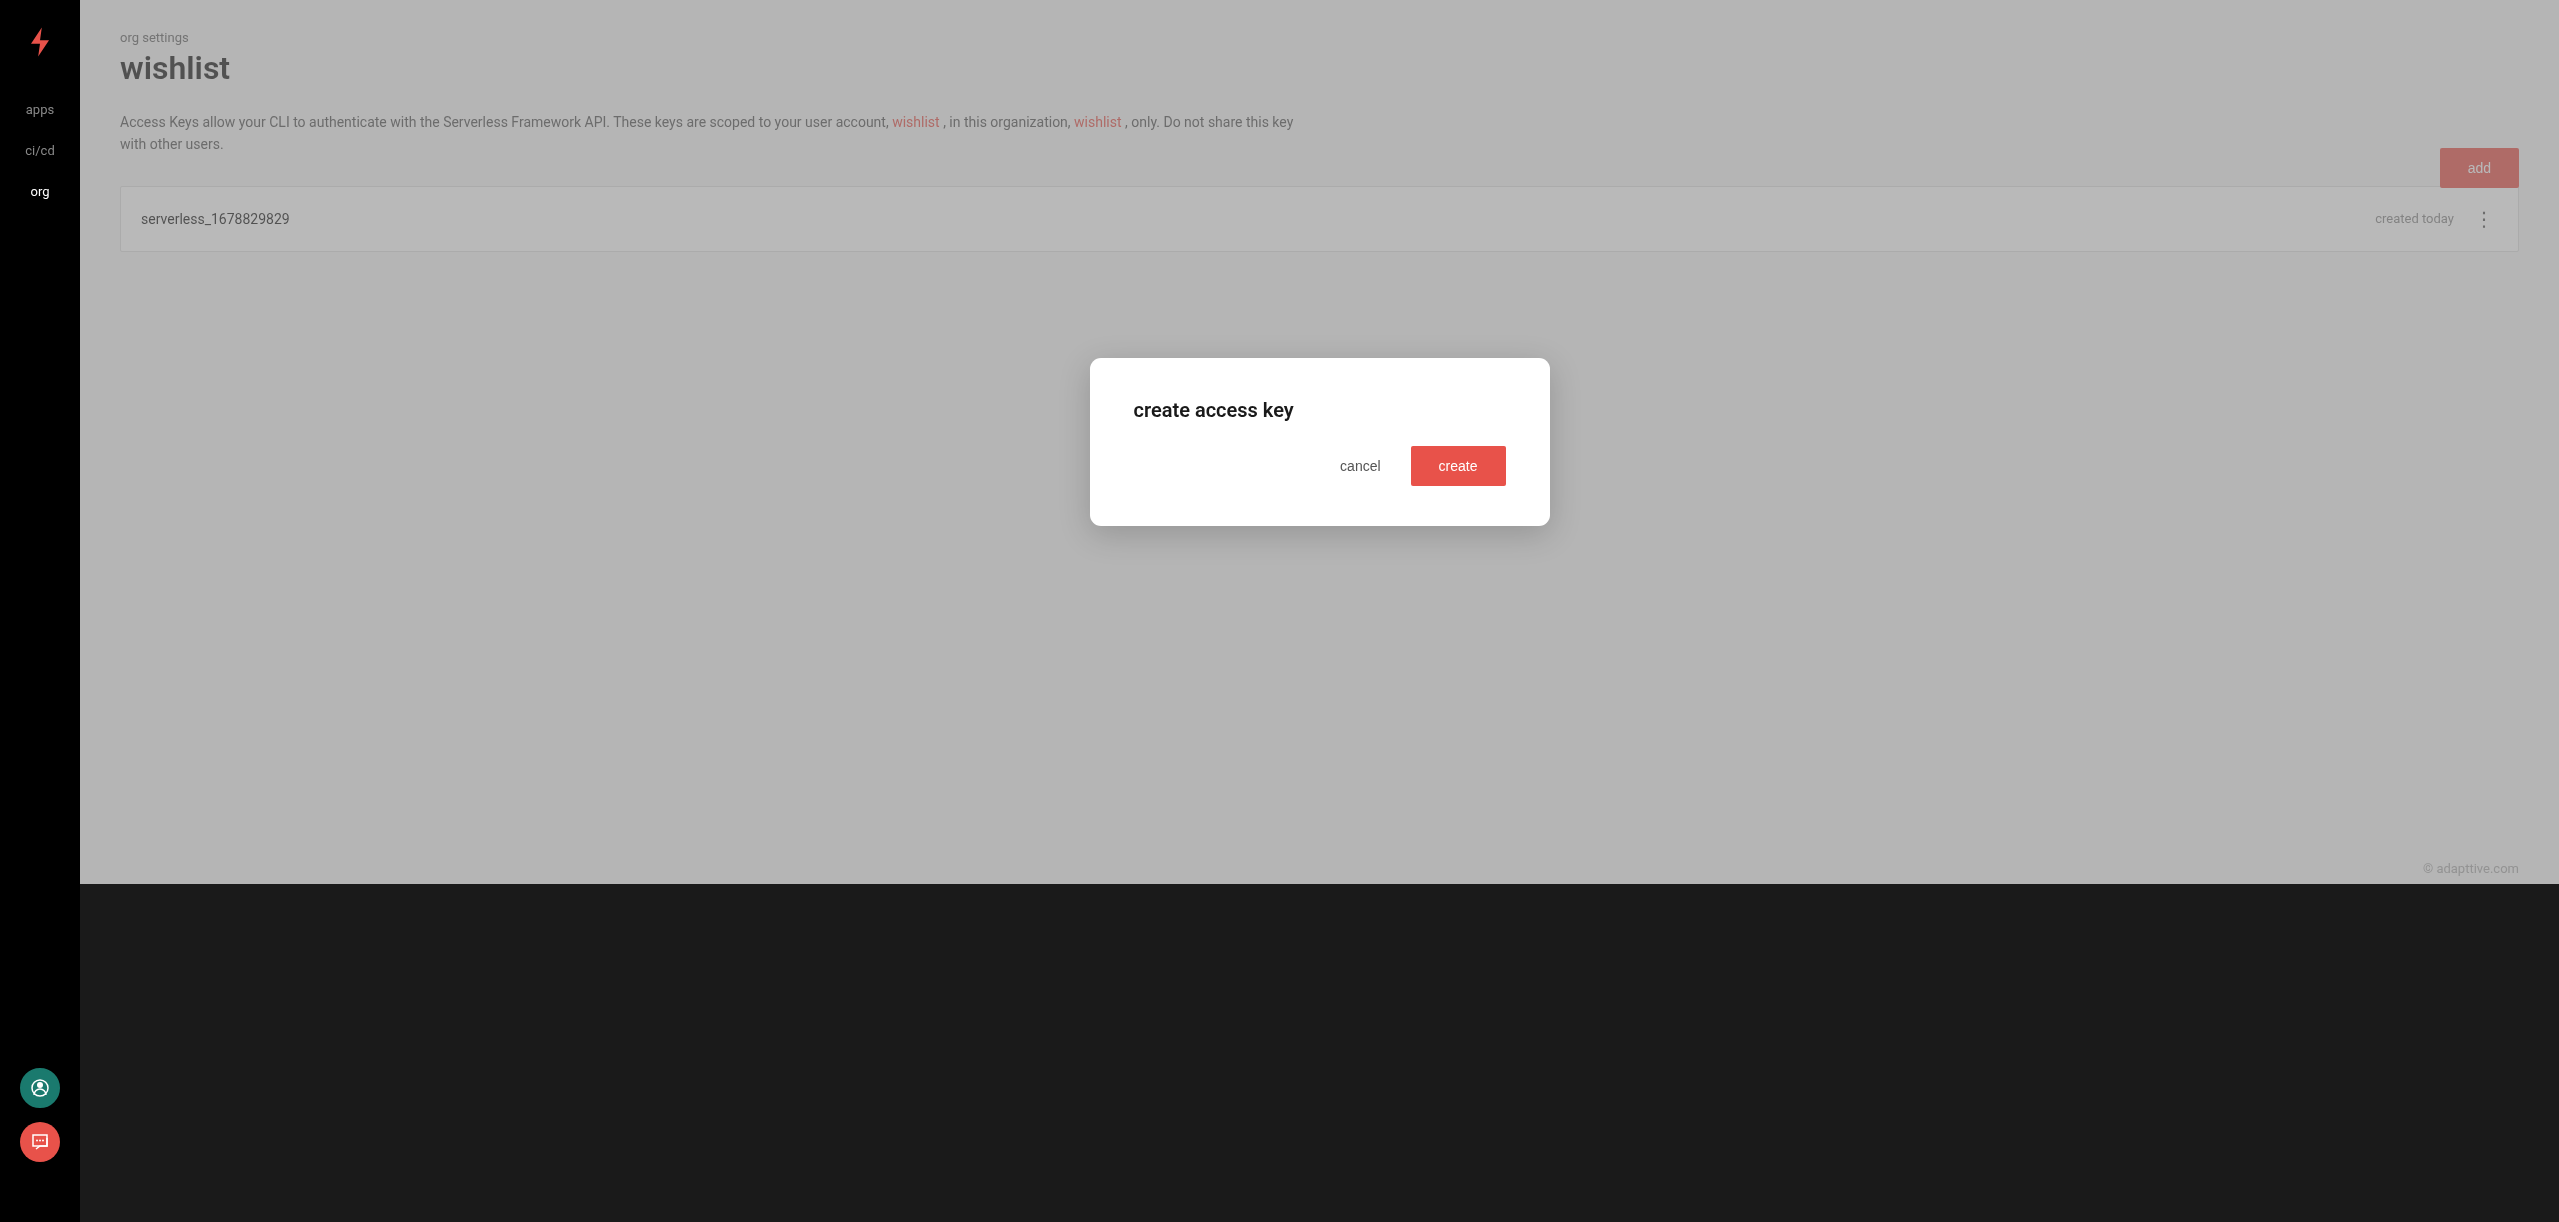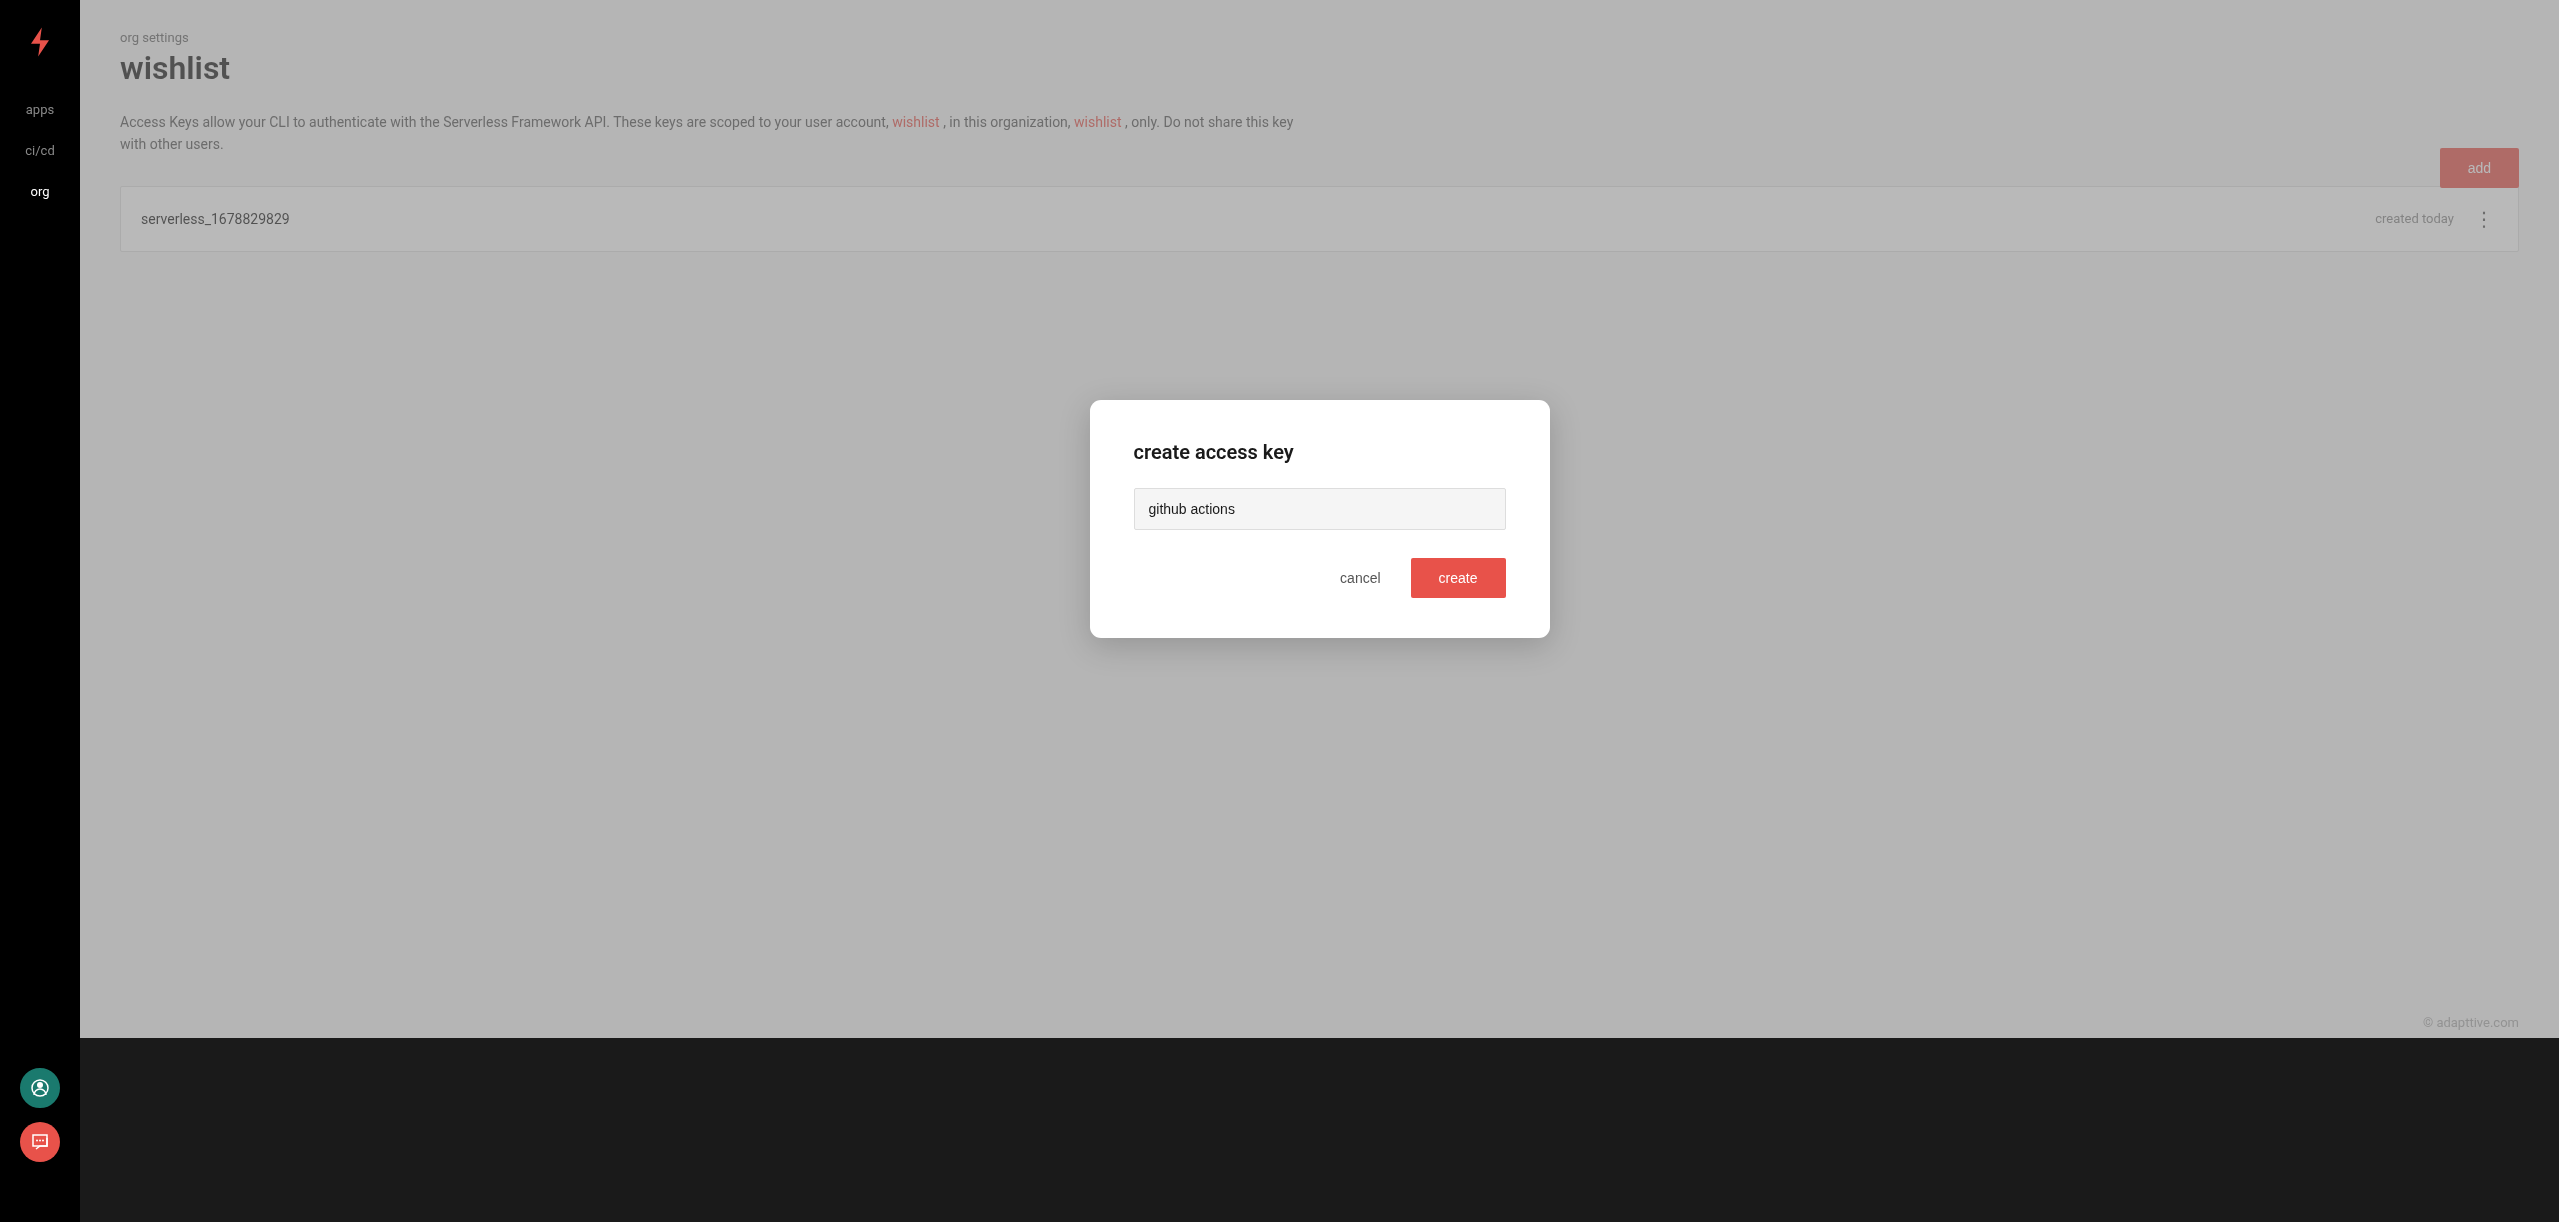--- a/index.html
+++ b/index.html
@@ -79,21 +79,21 @@
       align-items: center;
       justify-content: center;
       cursor: pointer;
     }
 
     
     .main {
       flex: 1;
       background: #737373;
       position: relative;
-      height: 1038px;
+      height: 884px;
       overflow: hidden;
     }
     .main-inner {
       background: #f5f5f5;
       height: 100%;
       padding: 30px 40px;
       position: relative;
     }
 
     
@@ -335,21 +335,20 @@
       <span class="key-name">serverless_1678829829</span>
       <div class="key-meta">
         <span>created today</span>
         <div class="three-dot-menu">⋮</div>
       </div>
     </div>
 
     <div class="overlay">
       <div class="modal">
         <div class="modal-title">create access key</div>
-        <input class="modal-input" type="text" value="github actions" style="">
         <div class="modal-actions">
           <button class="cancel-button">cancel</button>
           <button class="create-button">create</button>
         </div>
       </div>
     </div>
 
     <div class="copyright">© adapttive.com</div>
 
   </div>

